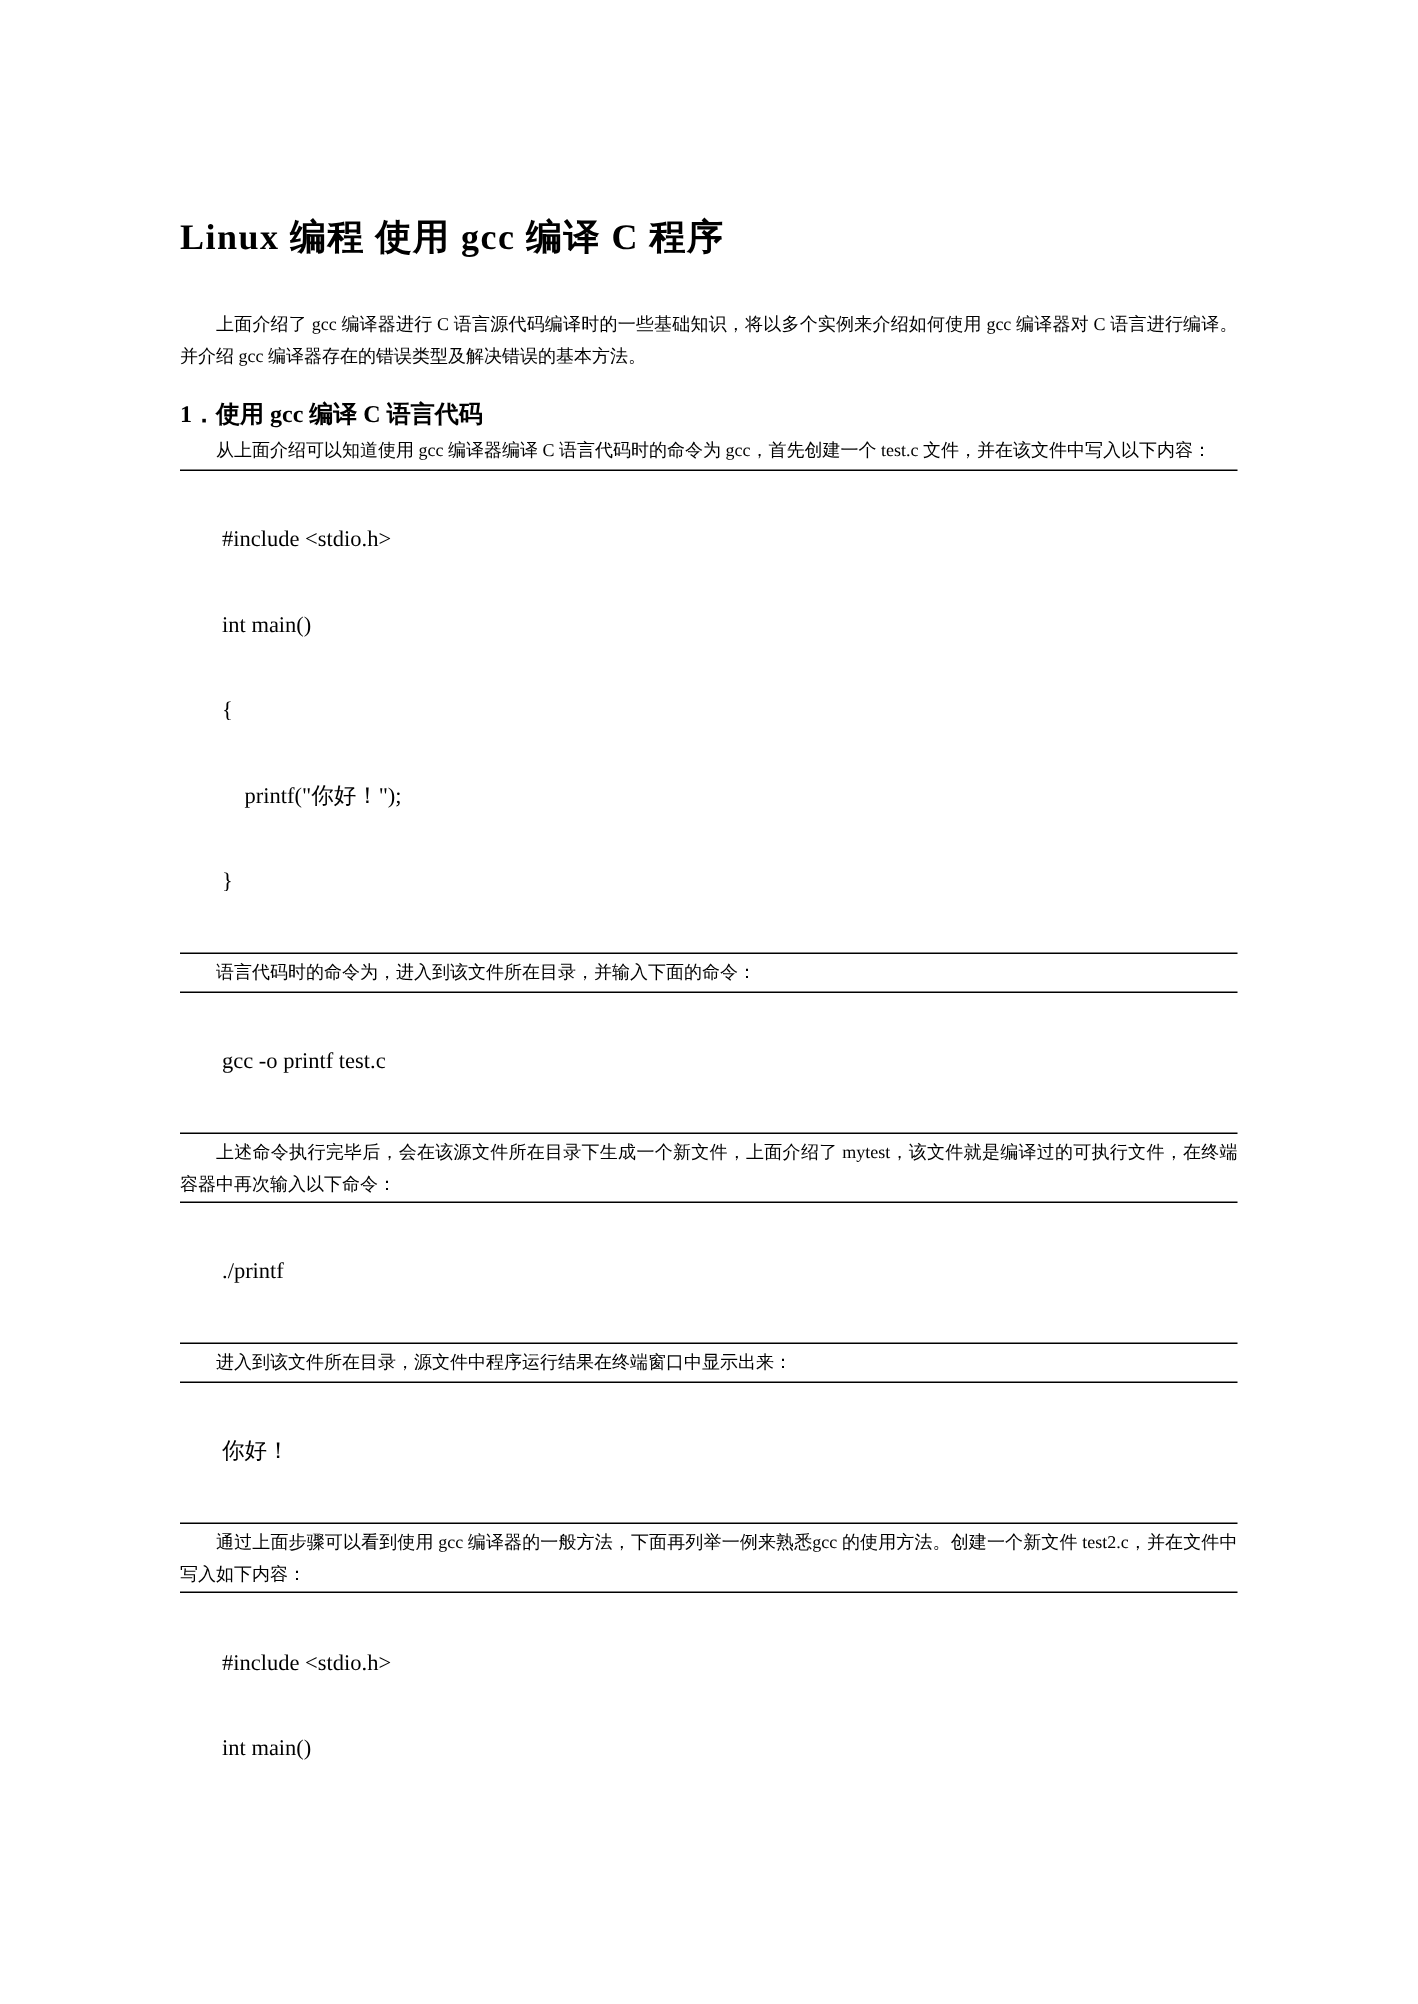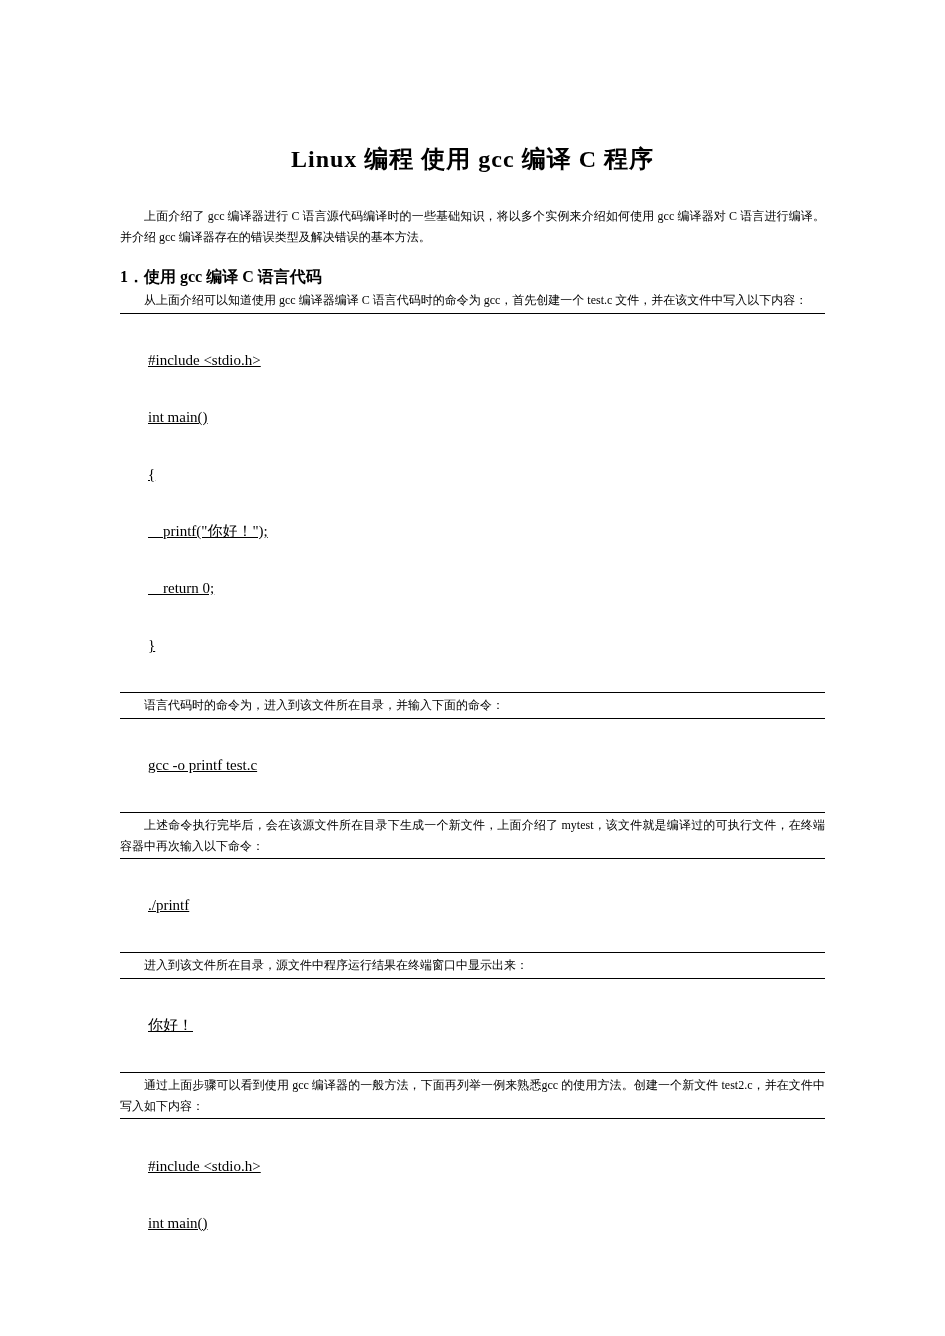--- a/index.html
+++ b/index.html
@@ -9,21 +9,21 @@
       font-size: 16px;
       color: #000;
       line-height: 1.6;
       width: 945px;
       padding: 140px 120px 100px 120px;
     }
     h1 {
       font-family: "SimHei", "黑体", "SimSun", serif;
       font-weight: bold;
       font-size: 24px;
-      text-align: center;
+      text-align: left;
       margin-bottom: 28px;
       letter-spacing: 1px;
     }
     .para {
       text-indent: 2em;
       text-align: justify;
       line-height: 1.7;
       font-size: 12px;
     }
     .section-heading {
@@ -36,39 +36,38 @@
       border: 1px solid #000;
       border-left: none;
       border-right: none;
       padding: 4px 0 4px 28px;
       margin: 2px 0;
       font-family: "Times New Roman", "SimSun", serif;
       font-size: 15px;
       line-height: 1.9;
       white-space: pre;
     }
-    .codeblock .line { display: block; text-decoration: underline; }
+    .codeblock .line { display: block; }
   </style>
 </head>
 <body>
 
 <h1>Linux 编程   使用 gcc 编译 C 程序</h1>
 
 <p class="para">上面介绍了 gcc 编译器进行 C 语言源代码编译时的一些基础知识，将以多个实例来介绍如何使用 gcc 编译器对 C 语言进行编译。并介绍 gcc 编译器存在的错误类型及解决错误的基本方法。</p>
 
 <p class="section-heading">1．使用 gcc 编译 C 语言代码</p>
 
 <p class="para">从上面介绍可以知道使用 gcc 编译器编译 C 语言代码时的命令为 gcc，首先创建一个 test.c 文件，并在该文件中写入以下内容：</p>
 
 <div class="codeblock">
 <span class="line">#include &lt;stdio.h&gt;</span>
 <span class="line">int main()</span>
 <span class="line">{</span>
 <span class="line">    printf("你好！");</span>
-<span class="line">    return 0;</span>
 <span class="line">}</span>
 </div>
 
 <p class="para">语言代码时的命令为，进入到该文件所在目录，并输入下面的命令：</p>
 
 <div class="codeblock">
 <span class="line">gcc -o printf test.c</span>
 </div>
 
 <p class="para">上述命令执行完毕后，会在该源文件所在目录下生成一个新文件，上面介绍了 mytest，该文件就是编译过的可执行文件，在终端容器中再次输入以下命令：</p>

